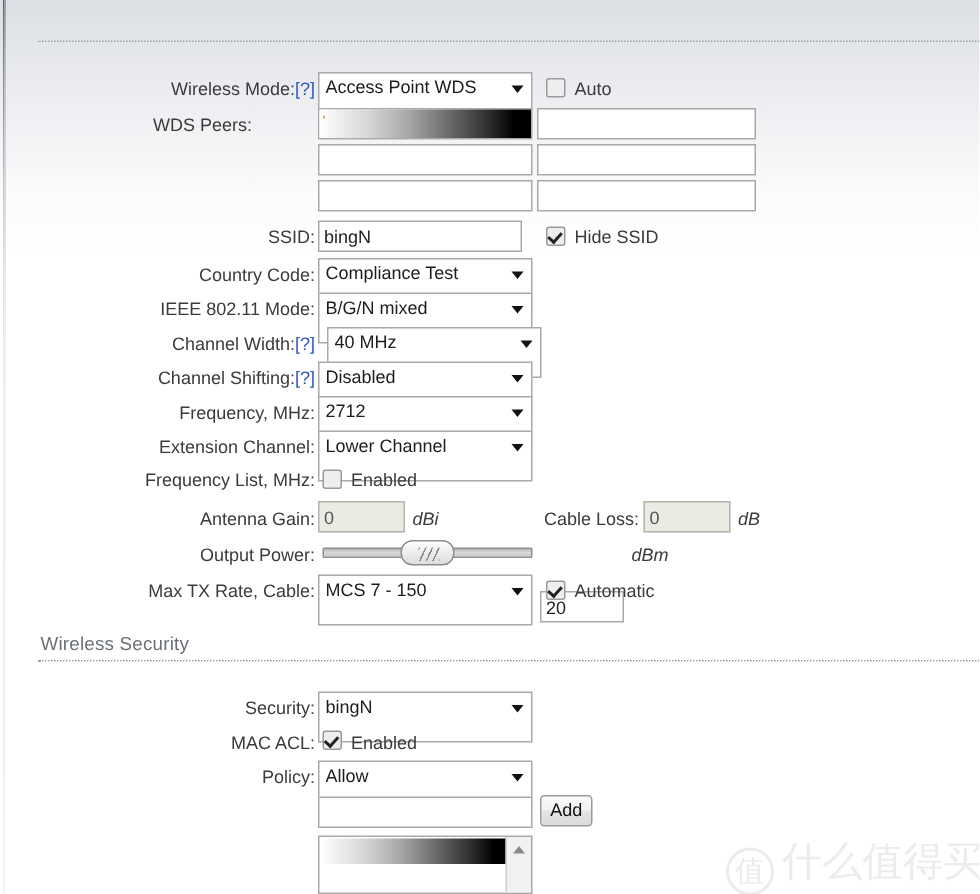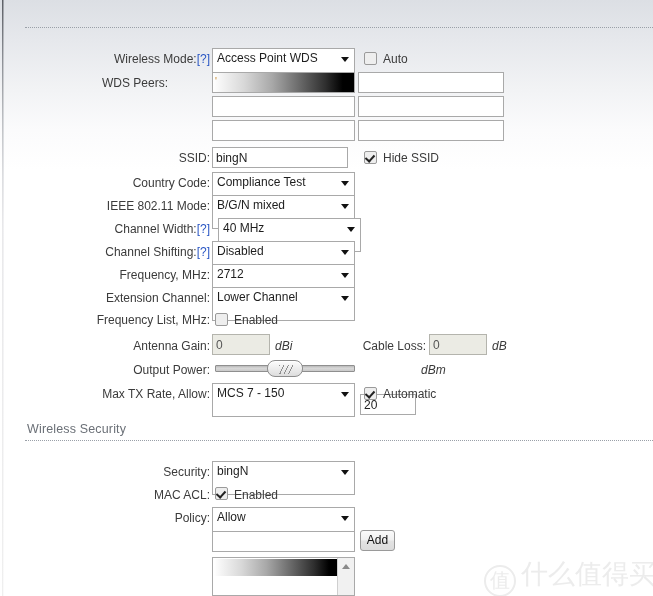--- a/index.html
+++ b/index.html
@@ -371,21 +371,21 @@
   <div class="lbl" style="left:60px; top:363px; width:150px;">Output Power:</div>
   <div class="slider" style="left:215px; top:360px; width:140px; height:17px;">
     <div class="track"></div>
     <div class="thumb" id="power-thumb" style="left: 52px;">
       <div class="hatch"></div>
     </div>
   </div>
   <input class="tinput" style="left: 360px; top: 358px; width: 56px; margin-top: 36px;" value="20">
   <div class="unit" style="left:421px; top:363px;">dBm</div>
 
-  <div class="lbl" style="left:50px; top:387px; width:160px;">Max TX Rate, Allow:</div>
+  <div class="lbl" style="left:50px; top:387px; width:160px;">Max TX Rate, Cable:</div>
   <div class="sel" style="left:212px; top:383px; width:143px;">
     <div class="seltext">MCS 7 - 150</div>
     <div class="arrow"></div>
   </div>
   <div class="cbx checked" style="left:364px; top:387px;"></div>
   <div class="cbx-label" style="left:383px; top:387px;">Automatic</div>
 
   <div class="section-header" style="top:422px;">
     <div class="stitle">Wireless Security</div>
     <div class="sline"></div>

